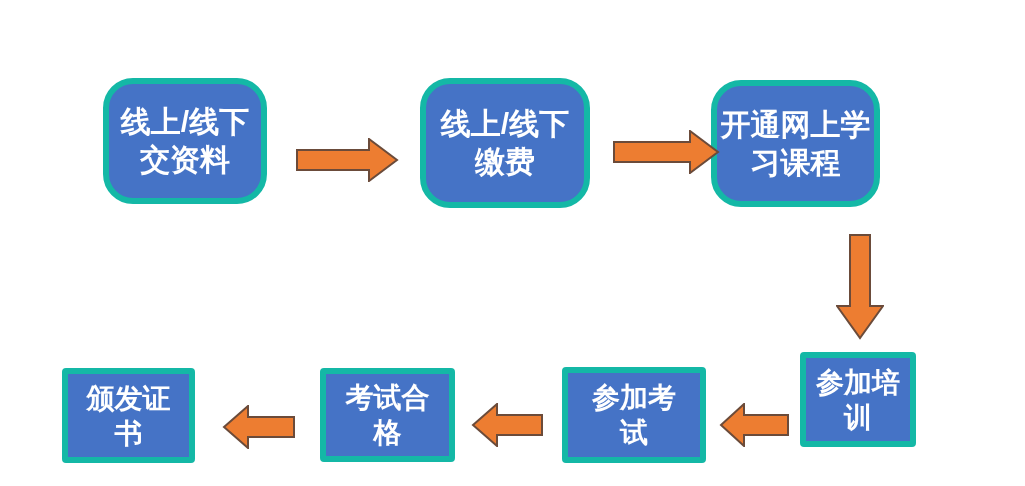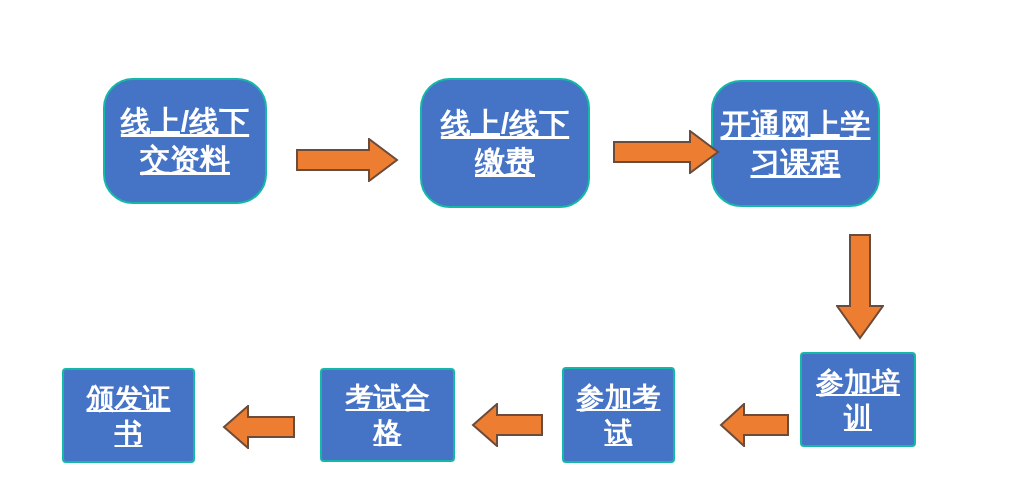--- a/index.html
+++ b/index.html
@@ -11,46 +11,45 @@
   .canvas {
     position: relative;
     width: 1025px;
     height: 486px;
     background: #ffffff;
     overflow: hidden;
   }
   .flow-box {
     position: absolute;
     background: #4573C6;
-    border: 2px solid #14b8a6;
+    border: 6px solid #14b8a6;
     color: #ffffff;
     display: flex;
     align-items: center;
     justify-content: center;
     text-align: center;
     font-weight: bold;
     white-space: pre-line;
     box-sizing: border-box;
-    text-decoration: underline;
   }
   .flow-box.big {
     border-radius: 30px;
     font-size: 30px;
     line-height: 1.26;
   }
   .flow-box.small {
     border-radius: 4px;
     font-size: 28px;
     line-height: 1.25;
   }
   .box-1 { left: 103px; top: 78px;  width: 164px; height: 126px; }
   .box-2 { left: 420px; top: 78px;  width: 170px; height: 130px; }
   .box-3 { left: 711px; top: 80px;  width: 169px; height: 127px; }
   .box-4 { left: 800px; top: 352px; width: 116px; height: 95px; }
-  .box-5 { left: 562px; top: 367px; width: 113px; height: 96px; }
+  .box-5 { left: 562px; top: 367px; width: 144px; height: 96px; }
   .box-6 { left: 320px; top: 368px; width: 135px; height: 94px; text-align: center; }
   .box-7 { left: 62px;  top: 368px; width: 133px; height: 95px; }
   .arrow { position: absolute; }
   .arrow-1 { left: 296px; top: 138px; }
   .arrow-2 { left: 613px; top: 130px; }
   .arrow-3 { left: 836px; top: 234px; }
   .arrow-4 { left: 719px; top: 403px; }
   .arrow-5 { left: 471px; top: 403px; }
   .arrow-6 { left: 222px; top: 405px; }
 </style>

